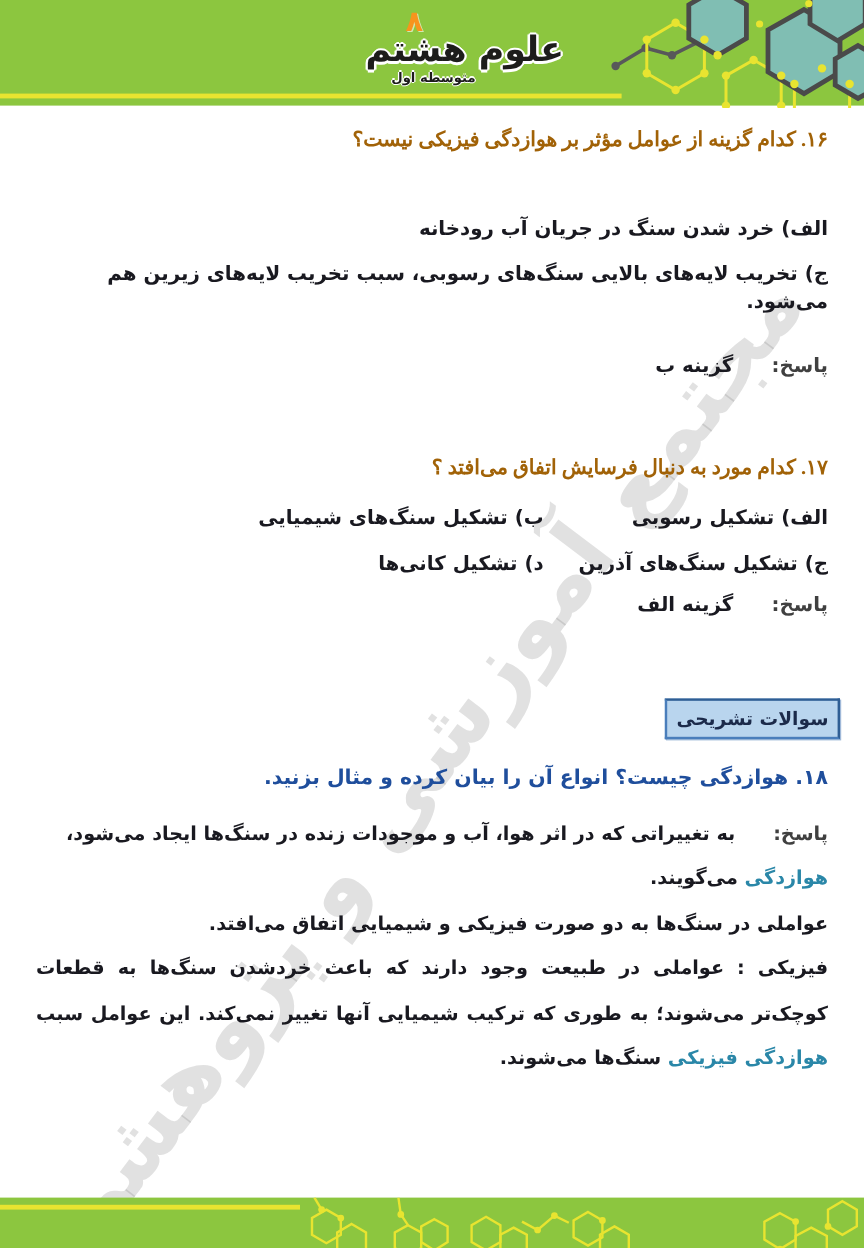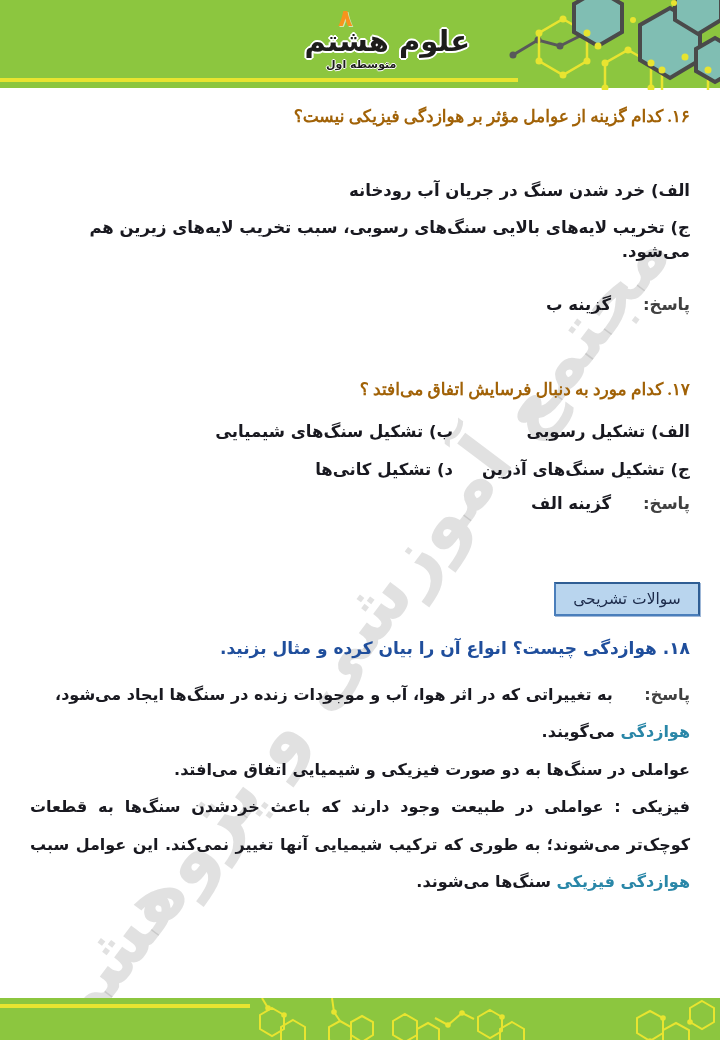--- a/index.html
+++ b/index.html
@@ -51,21 +51,21 @@
   .teal{color:#2A87A8;}
 
   .q17-grid{display:grid;grid-template-columns:237px 1fr;direction:rtl;}
   .q17-grid .q-opt{height:38px;}
 
   .essay-box{
     position:absolute;right:20px;top:582px;width:142px;height:30px;z-index:2;
     background:#B9D5EE;border:2px solid #4A7EBB;border-top-color:#2F5E94;border-right-color:#2F5E94;
     box-shadow:1px 1px 0 #9fb8d8;
     display:flex;align-items:center;justify-content:center;
-    font-size:15.5px;font-weight:normal;color:#1B2A4A;direction:rtl;margin-left:33px;
+    font-size:15.5px;font-weight:bold;color:#1B2A4A;direction:rtl;margin-left:33px;
   }
 
   .q18-paragraphs p{
     margin:0;font-size:16px;font-weight:bold;color:#191920;line-height:37.4px;
   }
   .q18-paragraphs p.justify{text-align:justify;text-align-last:right;}
 </style>
 </head>
 <body>
 

